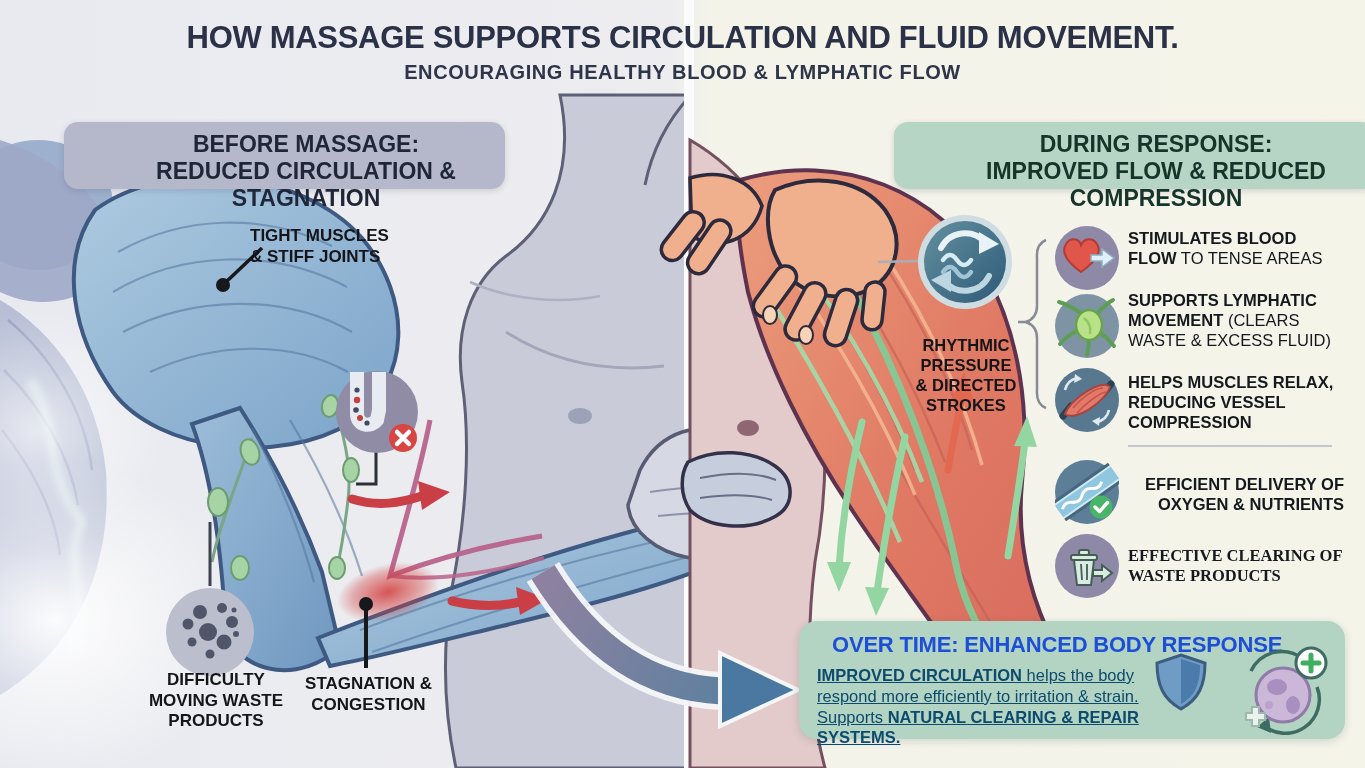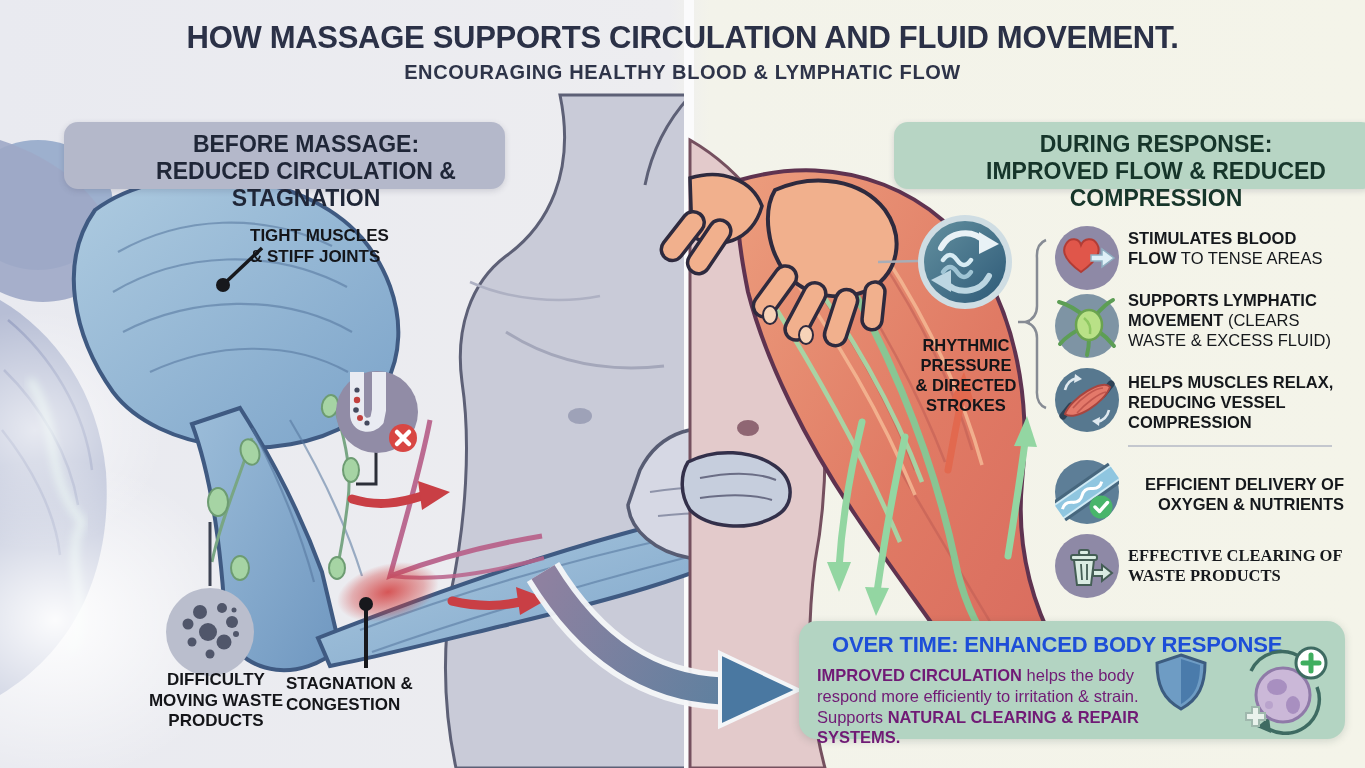--- a/index.html
+++ b/index.html
@@ -20,36 +20,36 @@
   .hdr-box .h1{font-size:23px;font-weight:800;line-height:1.18;}
   .hdr-box .h2{font-size:23px;font-weight:600;line-height:1.18;}
   .before-box{left:64px;top:122px;width:398px;height:58px;background:#b4b8ca;color:#1f2637;}
   .during-box{left:894px;top:122px;width:438px;height:58px;background:#b7d5c4;color:#16352a;}
 
   .lbl{font-size:17px;font-weight:800;color:#141519;line-height:1.22;
        white-space:pre-line;z-index:5;}
   .lbl-tight{left:250px;top:226px;width:190px;text-align:left;}
   .lbl-slow{left:296px;top:298px;width:210px;text-align:center;}
   .lbl-waste{left:126px;top:670px;width:180px;text-align:center;}
-  .lbl-stagnation{left:286px;top:674px;width:165px;}
+  .lbl-stagnation{left:286px;top:674px;width:165px;text-align:center;}
   .lbl-rhythmic{left:908px;top:307px;width:116px;text-align:center;font-size:16.5px;margin-top:28px;}
 
   .icon-box{z-index:4;}
 
   .benefit-text{left:1128px;width:216px;font-size:16.5px;color:#15181c;line-height:1.22;z-index:5;}
   .benefit-text .b{font-weight:800;}
   .benefit-text .r{font-weight:500;margin-top:19px;}
   .col-divider{left:1128px;top:445px;width:204px;height:2px;background:#c4c7ce;z-index:5;}
 
   .outcome-box{left:799px;top:621px;width:546px;height:118px;background:#b3d4c2;
                border-radius:18px;z-index:6;box-shadow:0 2px 8px rgba(40,70,60,.18);}
   .outcome-heading{position:absolute;left:18px;top:11px;font-size:22px;font-weight:800;
                    color:#1d4ed8;letter-spacing:-.2px;margin-left:15px;}
   .outcome-body{position:absolute;left:18px;top:44px;width:350px;font-size:16.5px;
-                color:#701a75;line-height:1.26;}
+                color:#0c4a6e;line-height:1.26;text-decoration:underline;}
   .outcome-body .b{font-weight:800;}
   .outcome-body .r{font-weight:500;}
   .outcome-icons{position:absolute;left:352px;top:22px;}
 </style>
 </head>
 <body>
 
 <div class="stage">
 
   <svg class="abs illu" width="1365" height="768" viewBox="0 0 1365 768">

